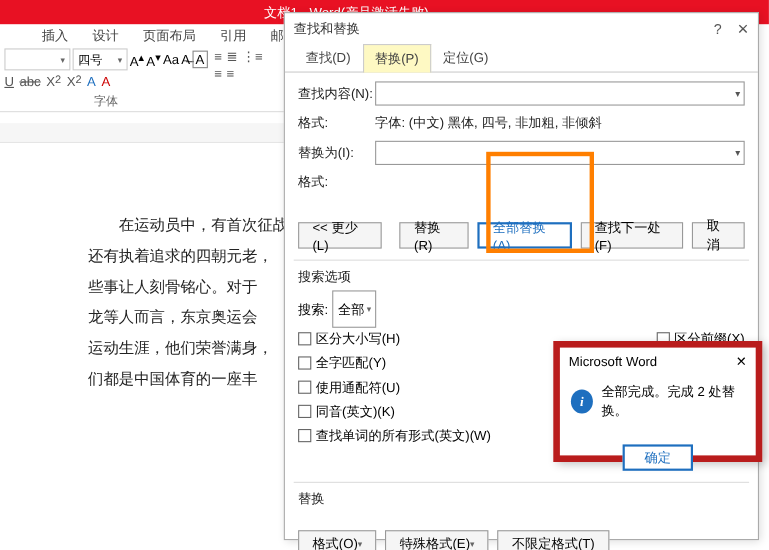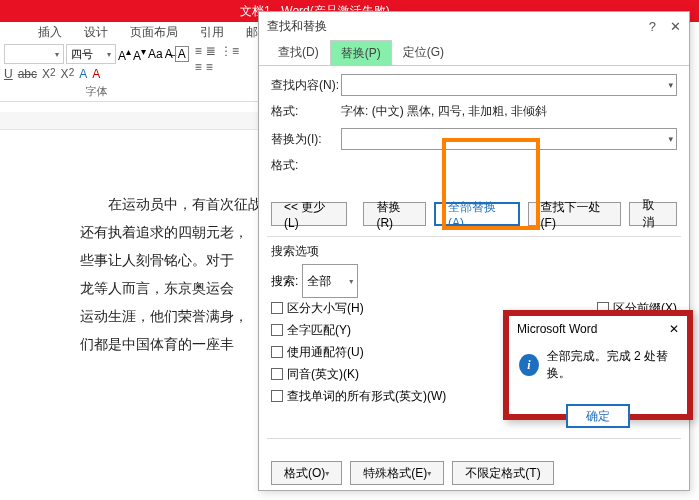--- a/index.html
+++ b/index.html
@@ -21,37 +21,37 @@
   .doc-area { position: absolute; top: 190px; left: 80px; width: 180px; font-family: SimSun, serif; font-size: 14px; line-height: 28px; color: #222; }
   .doc-area p { margin: 0; text-indent: 2em; white-space: nowrap; overflow: hidden; }
   .doc-area p.noindent { text-indent: 0; }
 
   
   .dialog { position: absolute; top: 11px; left: 258px; width: 432px; height: 480px; background: #fff; border: 1px solid #aaa; box-shadow: 2px 2px 8px rgba(0,0,0,0.15); }
   .dialog-title { height: 28px; display: flex; align-items: center; justify-content: space-between; padding: 0 8px; font-size: 12px; color: #333; }
   .dialog-title .win-ctrls { display: flex; gap: 14px; color: #555; font-size: 13px; }
   .tab-strip { display: flex; padding: 0 8px; height: 26px; align-items: flex-end; border-bottom: 1px solid #ccc; gap: 0; }
   .tab { padding: 4px 10px; border: 1px solid transparent; border-bottom: none; font-size: 12px; color: #444; }
-  .tab.active { border-color: #ccc; background: #86efac; position: relative; top: 1px; }
+  .tab.active { border-color: #ccc; background: #fef9c3; position: relative; top: 1px; }
   .form-area { padding: 8px 12px 4px 12px; font-size: 12px; color: #222; }
   .form-row { display: flex; align-items: center; margin-bottom: 4px; min-height: 22px; }
   .form-row .lbl { width: 70px; }
   .form-row .val { flex: 1; }
   .text-input { border: 1px solid #999; height: 22px; display: flex; align-items: center; justify-content: flex-end; padding: 0 3px; }
   .text-input .dd { font-size: 9px; color: #555; }
   .btn-row { display: flex; gap: 8px; padding: 6px 12px; justify-content: flex-start; }
   .btn { border: 1px solid #999; background: #f5f5f5; height: 24px; padding: 0 12px; display: inline-flex; align-items: center; font-size: 12px; cursor: default; margin-top: 12px; }
   .btn.primary { border: 2px solid #1e6fbf; color: #1e6fbf; background: #fff; }
   .section-title { font-size: 12px; padding: 2px 12px; color: #222; }
   .search-opts { padding: 2px 12px; }
   .opt-row { display: flex; align-items: center; gap: 4px; min-height: 20px; font-size: 12px; }
   .opt-cols { display: flex; justify-content: space-between; }
   .opt-col { display: flex; flex-direction: column; gap: 2px; }
   .chk { width: 12px; height: 12px; border: 1px solid #666; display: inline-block; }
-  .select-sm { border: 1px solid #999; height: 20px; display: inline-flex; align-items: center; padding: 16px 4px; gap: 18px; }
+  .select-sm { border: 1px solid #999; height: 20px; display: inline-flex; align-items: center; padding: 16px 4px; gap: 2px; }
   .hr { border-top: 1px solid #ddd; margin: 4px 8px; }
   .replace-btm { padding: 6px 12px; display: flex; gap: 8px; }
 
   .highlight-box { position: absolute; border: 4px solid #ff7f00; pointer-events: none; }
 
   
   .msgbox { position: absolute; top: 310px; left: 503px; width: 190px; height: 110px; background: #fff; border: 6px solid #b91c1c; box-shadow: 3px 3px 8px rgba(0,0,0,0.25); }
   .msgbox-title { height: 26px; display: flex; align-items: center; justify-content: space-between; padding: 0 8px; font-size: 12px; }
   .msgbox-body { display: flex; align-items: center; gap: 8px; padding: 6px 10px; font-size: 12px; }
   .info-icon { width: 22px; height: 22px; border-radius: 50%; background: #1e6fbf; color: #fff; display: flex; align-items: center; justify-content: center; font-weight: bold; font-style: italic; font-family: Georgia, serif; }
@@ -216,20 +216,21 @@
           </label>
         <label class="opt-row">
             <span class="chk"></span>
             <span>区分后缀(T)</span>
           </label>
       </div>
     </div>
   </div>
 
   <div class="hr" style="margin-top:30px"></div>
+  <div class="section-title">替换</div>
   <div class="replace-btm">
     <div class="btn">
         <span>格式(O)</span> 
         <span class="caret">▾</span>
       </div>
     <div class="btn">
         <span>特殊格式(E)</span> 
         <span class="caret">▾</span>
       </div>
     <div class="btn">不限定格式(T)</div>

